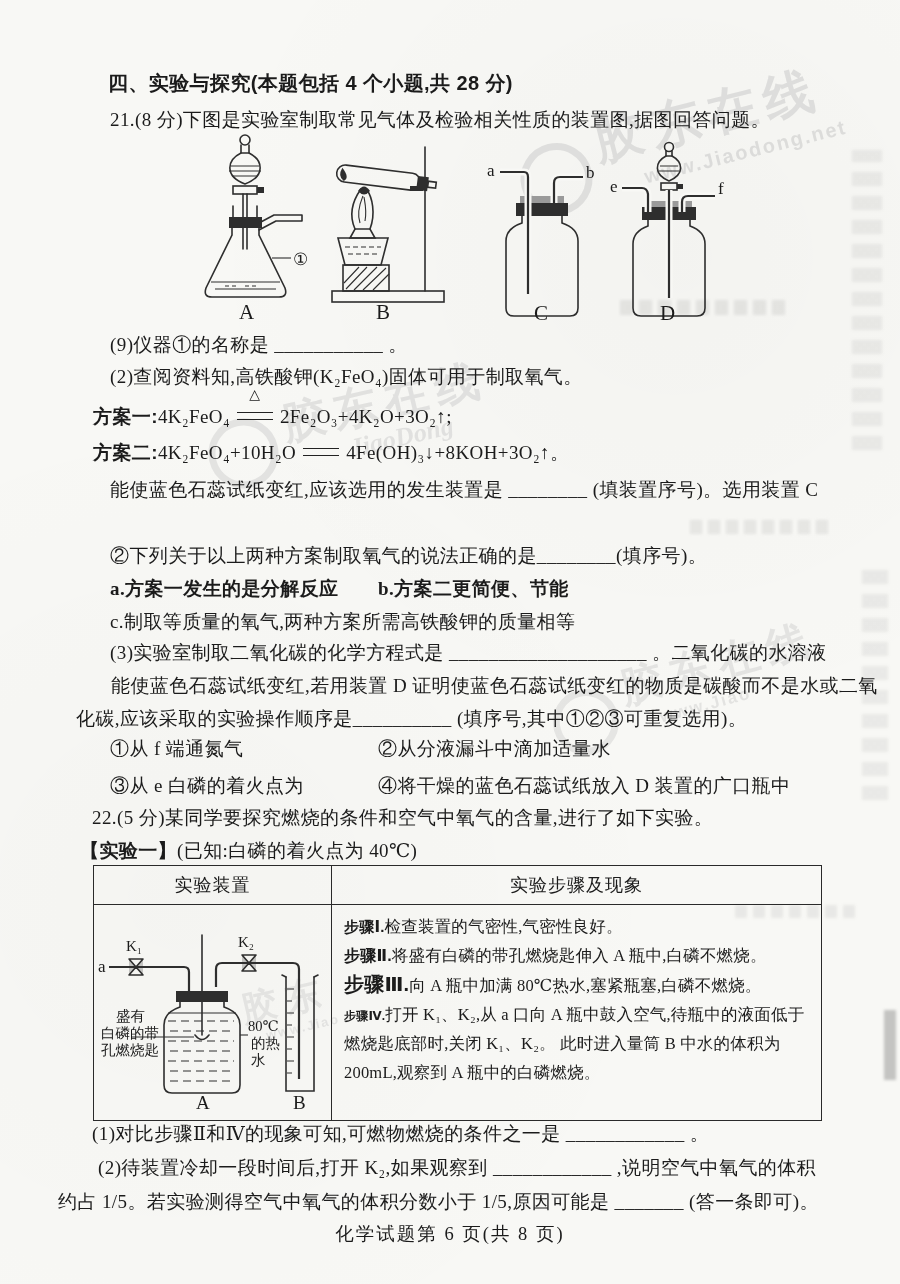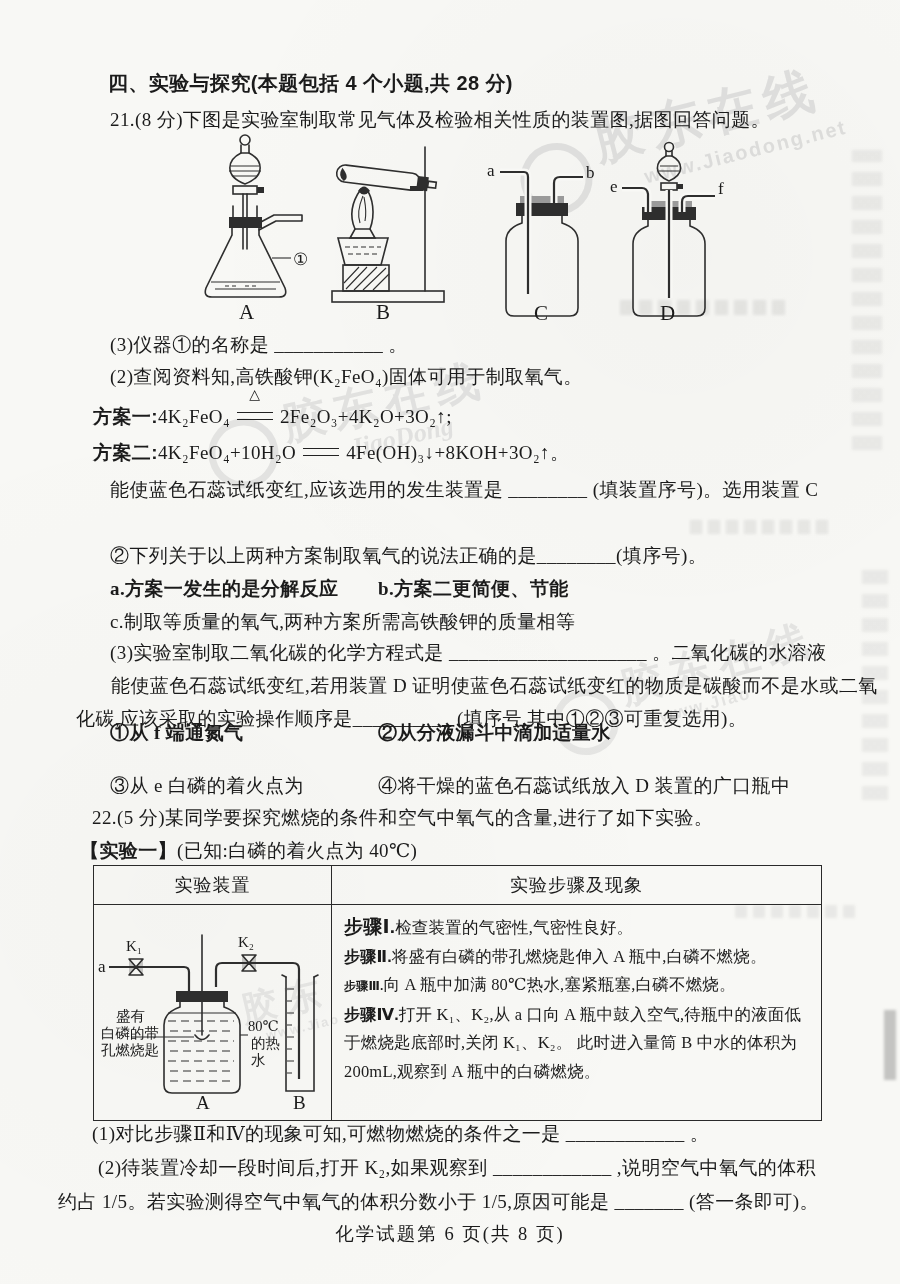--- a/index.html
+++ b/index.html
@@ -160,21 +160,21 @@
     <path class="ln" d="M38,80 V86 C27,90 23,96 23,104 V168 Q23,176 31,176 H87 Q95,176 95,168 V104 C95,96 91,90 80,86 V80"></path>
     <path class="tube-w" d="M12,48 H32 Q37,48 38,54 V72"></path>
     <path class="tube-b" d="M12,48 H32 Q37,48 38,54 V72"></path>
     <path class="tube-w" d="M72,72 V62 Q72,56 78,56 H105"></path>
     <path class="tube-b" d="M72,72 V62 Q72,56 78,56 H105"></path>
     <path class="tube-w" d="M59,50 V158"></path>
     <path class="tube-b" d="M59,50 V158"></path>
     <text x="50" y="180" font-size="21">D</text>
   </svg>
 
-  <div class="line" style="left:110px; top:332px;">(3)仪器①的名称是 ___________ 。</div>
+  <div class="line" style="left:110px; top:332px;">(9)仪器①的名称是 ___________ 。</div>
   <div class="line" style="left:110px; top:364px;">(2)查阅资料知,高铁酸钾(K₂FeO₄)固体可用于制取氧气。</div>
 
   <div class="line" style="left:93px; top:404px;">
     <span class="hei" style="font-size:19px;">方案一:</span><span>4K₂FeO₄</span><span class="eqwrap"><span class="tri">△</span><span class="dbl"></span></span><span>2Fe₂O₃+4K₂O+3O₂↑;</span>
   </div>
   <div class="line" style="left:93px; top:440px;">
     <span class="hei" style="font-size:19px;">方案二:</span><span>4K₂FeO₄+10H₂O</span><span class="eqwrap"><span class="dbl"></span></span><span>4Fe(OH)₃↓+8KOH+3O₂↑。</span>
   </div>
 
   <div class="line" style="left:110px; top:477px;">能使蓝色石蕊试纸变红,应该选用的发生装置是 ________ (填装置序号)。选用装置 C</div>
@@ -183,21 +183,21 @@
   <div class="line" style="left:110px; top:576px; width:700px;font-weight:bold;">
     <span>a.方案一发生的是分解反应</span>
     <span class="col2">b.方案二更简便、节能</span>
   </div>
   <div class="line" style="left:110px; top:609px;">c.制取等质量的氧气,两种方案所需高铁酸钾的质量相等</div>
 
   <div class="line" style="left:110px; top:640px;">(3)实验室制取二氧化碳的化学方程式是 ____________________ 。二氧化碳的水溶液</div>
   <div class="line" style="left:88px; top:673px;margin-left:23px;">能使蓝色石蕊试纸变红,若用装置 D 证明使蓝色石蕊试纸变红的物质是碳酸而不是水或二氧</div>
   <div class="line" style="left:76px; top:706px;">化碳,应该采取的实验操作顺序是__________ (填序号,其中①②③可重复选用)。</div>
 
-  <div class="line" style="left:110px; top:720px; width:700px;font-weight:bold;">
+  <div class="line" style="left:110px; top:736px; width:700px;">
     <span>①从 f 端通氮气</span>
     <span class="col2">②从分液漏斗中滴加适量水</span>
   </div>
   <div class="line" style="left:110px; top:773px; width:700px;">
     <span>③从 e 白磷的着火点为</span>
     <span class="col2">④将干燥的蓝色石蕊试纸放入 D 装置的广口瓶中</span>
   </div>
 
   <div class="line" style="left:92px; top:805px;">22.(5 分)某同学要探究燃烧的条件和空气中氧气的含量,进行了如下实验。</div>
   <div class="line" style="left:80px; top:838px;">
@@ -243,24 +243,24 @@
 
           <text x="20" y="112" font-size="14.5">盛有</text>
           <text x="5" y="129" font-size="14.5">白磷的带</text>
           <text x="5" y="146" font-size="14.5">孔燃烧匙</text>
           <text x="152" y="122" font-size="14.5">80℃</text>
           <text x="155" y="139" font-size="14.5">的热</text>
           <text x="155" y="156" font-size="14.5">水</text>
         </svg>
       </div>
       <div class="cell-r">
-        <div class="stp"><span class="hei" style="font-size:19px;">步骤Ⅰ.</span><span>检查装置的气密性,气密性良好。</span></div>
+        <div class="stp"><span class="hei" style="font-size:15px;">步骤Ⅰ.</span><span>检查装置的气密性,气密性良好。</span></div>
         <div class="stp"><span class="hei" style="font-size:16px;">步骤Ⅱ.</span><span>将盛有白磷的带孔燃烧匙伸入 A 瓶中,白磷不燃烧。</span></div>
-        <div class="stp"><span class="hei" style="font-size:12px;">步骤Ⅲ.</span><span>向 A 瓶中加满 80℃热水,塞紧瓶塞,白磷不燃烧。</span></div>
-        <div class="stp"><span class="hei" style="font-size:16px;">步骤Ⅳ.</span><span>打开 K₁、K₂,从 a 口向 A 瓶中鼓入空气,待瓶中的液面低于燃烧匙底部时,关闭 K₁、K₂。 此时进入量筒 B 中水的体积为 200mL,观察到 A 瓶中的白磷燃烧。</span></div>
+        <div class="stp"><span class="hei" style="font-size:20px;">步骤Ⅲ.</span><span>向 A 瓶中加满 80℃热水,塞紧瓶塞,白磷不燃烧。</span></div>
+        <div class="stp"><span class="hei" style="font-size:12px;">步骤Ⅳ.</span><span>打开 K₁、K₂,从 a 口向 A 瓶中鼓入空气,待瓶中的液面低于燃烧匙底部时,关闭 K₁、K₂。 此时进入量筒 B 中水的体积为 200mL,观察到 A 瓶中的白磷燃烧。</span></div>
       </div>
     </div>
   </div>
 
   <div class="line" style="left:92px; top:1121px;">(1)对比步骤Ⅱ和Ⅳ的现象可知,可燃物燃烧的条件之一是 ____________ 。</div>
   <div class="line" style="left:92px; top:1155px;margin-left:6px;">(2)待装置冷却一段时间后,打开 K₂,如果观察到 ____________ ,说明空气中氧气的体积</div>
   <div class="line" style="left:58px; top:1189px;">约占 1/5。若实验测得空气中氧气的体积分数小于 1/5,原因可能是 _______ (答一条即可)。</div>
 
   <div class="footer">化学试题第 6 页(共 8 页)</div>
 

